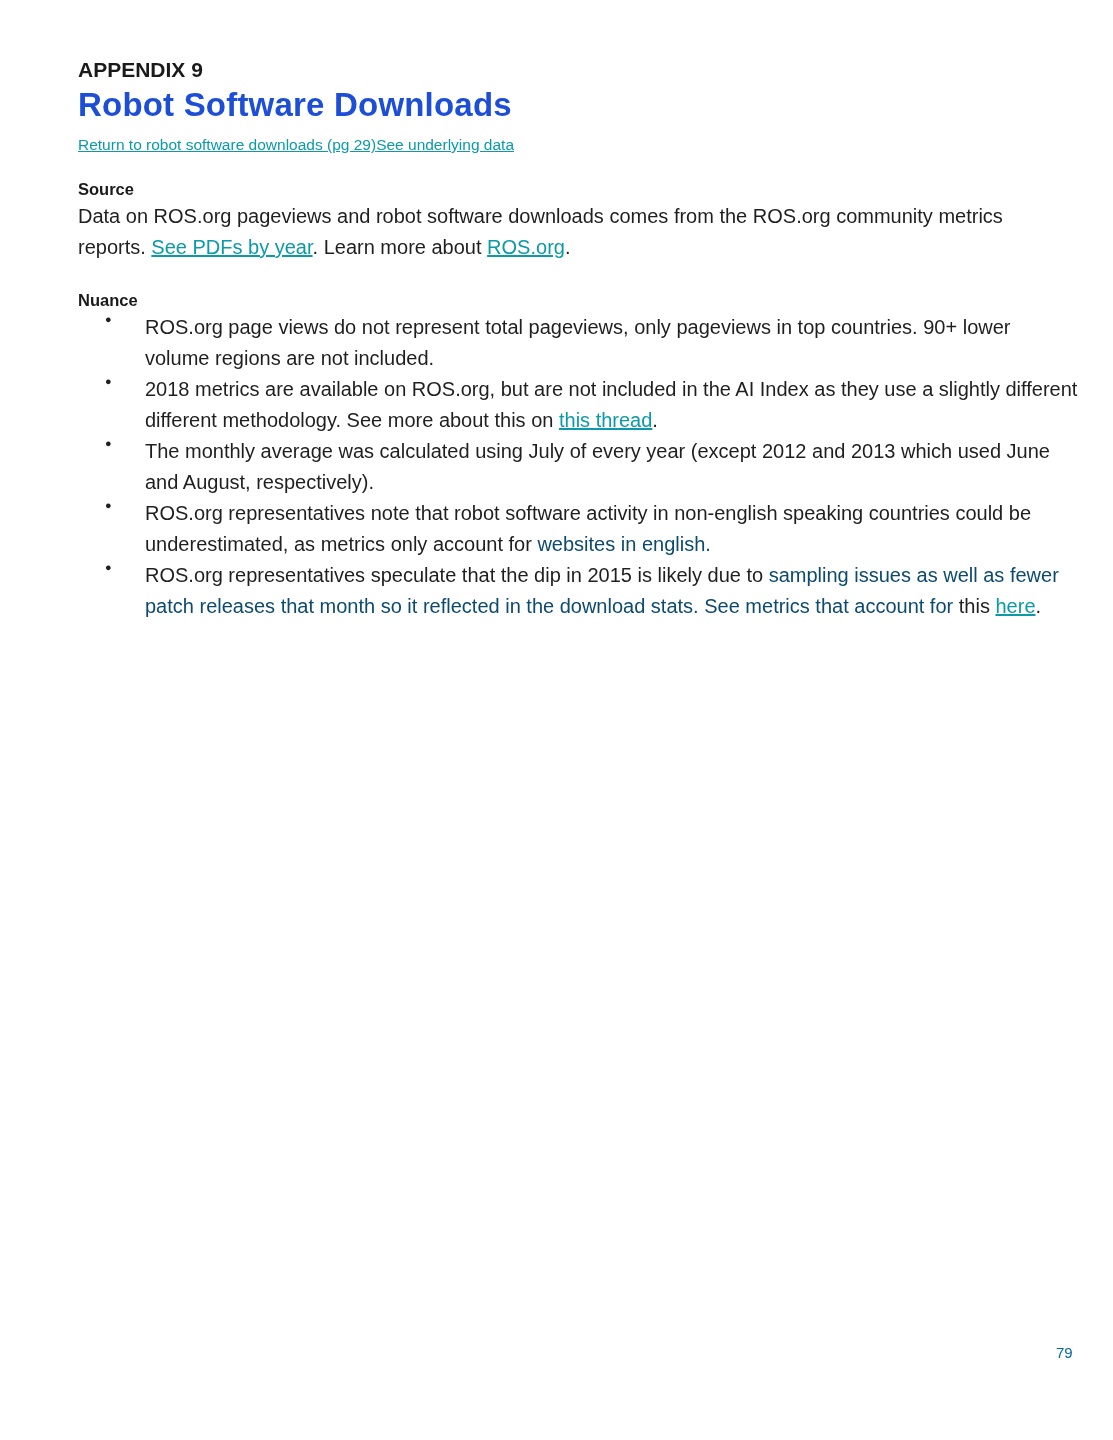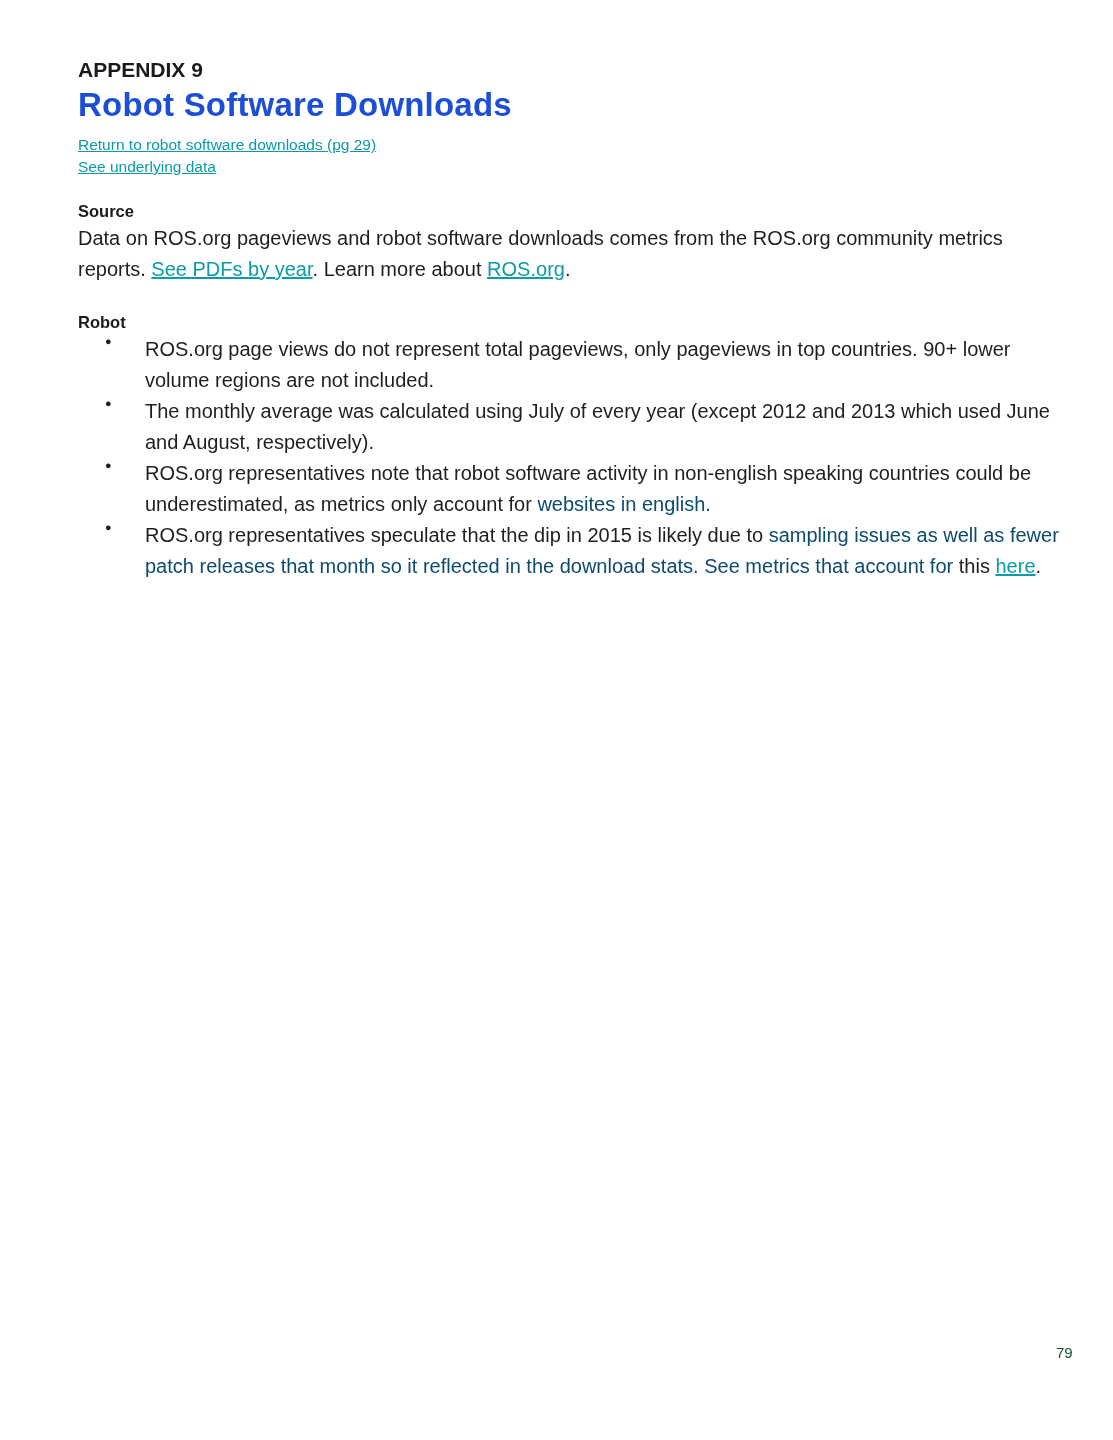--- a/index.html
+++ b/index.html
@@ -34,21 +34,21 @@
     letter-spacing: 0.2px;
   }
   .top-links a {
     display: inline-block;
     font-size: 15.5px;
     line-height: 21px;
     color: #0b9aa8;
     text-decoration: underline;
     margin-bottom: 1px;
   }
-  .top-links { display: flex; flex-direction: column; align-items: flex-start; }
+  .top-links { display: flex; align-items: flex-start; }
   .section-heading {
     font-size: 16.5px;
     font-weight: bold;
     color: #1a1a1a;
     margin-top: 24px;
     margin-bottom: 2px;
   }
   .para, .bullet-text {
     font-size: 20px;
     line-height: 31px;
@@ -77,21 +77,21 @@
     left: 27px;
     top: 1px;
     font-size: 11px;
     color: #1f1f1f;
   }
   .page-number {
     position: absolute;
     left: 1056px;
     top: 1344px;
     font-size: 15px;
-    color: #14532d;
+    color: #0369a1;
   }
 </style>
 </head>
 <body>
 
 <div class="page">
   <div class="content">
 
     <div class="appendix-label">APPENDIX 9</div>
 
@@ -100,28 +100,31 @@
     <div class="top-links">
       <a href="#">Return to robot software downloads (pg 29)</a>
       <a href="#">See underlying data</a>
     </div>
 
     <div class="section-heading">Source</div>
 
     <div class="para"><span class="plain">Data on ROS.org pageviews and robot software downloads comes from the ROS.org community metrics reports. </span><a class="link" href="#">See PDFs by year</a><span class="plain">. Learn more about </span><a class="link" href="#">ROS.org</a><span class="plain">.</span></div>
 
     <div class="nuance-section">
-      <div class="section-heading" style="margin-top:0;">Robot</div>
+      <div class="section-heading" style="margin-top:0;">Nuance</div>
 
       <ul class="bullets">
 
           <li>
             <span class="bullet-text"><span class="plain">ROS.org page views do not represent total pageviews, only pageviews in top countries. 90+ lower volume regions are not included.</span></span>
           </li>
 
+          <li>
+            <span class="bullet-text"><span class="plain">2018 metrics are available on ROS.org, but are not included in the AI Index as they use a slightly different different methodology. See more about this on </span><a class="link" href="#">this thread</a><span class="plain">.</span></span>
+          </li>
 
           <li>
             <span class="bullet-text"><span class="plain">The monthly average was calculated using July of every year (except 2012 and 2013 which used June and August, respectively).</span></span>
           </li>
 
           <li>
             <span class="bullet-text"><span class="plain">ROS.org representatives note that robot software activity in non-english speaking countries could be underestimated, as metrics only account for </span><span class="gray">websites in english.</span></span>
           </li>
 
           <li>

